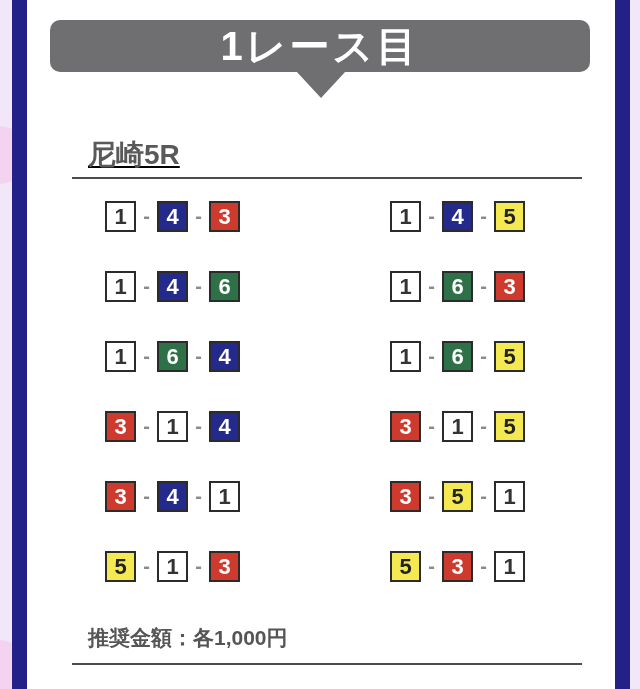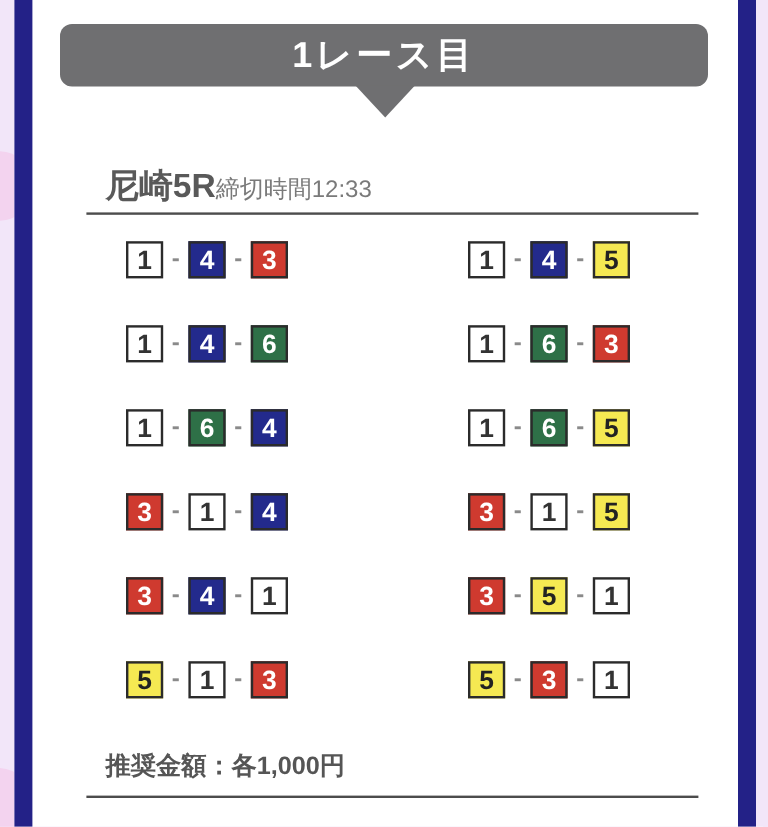--- a/index.html
+++ b/index.html
@@ -16,30 +16,30 @@
   .deco-circle.c2 { width:64px; height:64px; left:-34px; top:640px; }
   .card {
     position:absolute; top:0; left:12px; width:588px; height:689px;
     background:#ffffff; z-index:1;
     border-left:15px solid #232187; border-right:15px solid #232187;
   }
   .banner {
     position:absolute; top:20px; left:23px; width:540px; height:52px;
     background:#6f6f71; border-radius:10px;
     display:flex; align-items:center; justify-content:center;
-    color:#ffffff; font-size:30px; font-weight:bold; letter-spacing:3px;
+    color:#ffffff; font-size:40px; font-weight:bold; letter-spacing:3px;
   }
   .banner-pointer {
     position:absolute; top:71px; left:269px; width:0; height:0;
     border-left:25px solid transparent; border-right:25px solid transparent;
     border-top:27px solid #6f6f71;
   }
   .race-header {
     position:absolute; top:136px; left:61px;
-    display:flex; align-items:baseline; white-space:nowrap;
+    display:flex; align-items:baseline; gap:15px; white-space:nowrap;text-decoration:underline;
   }
   .race-title { font-size:28px; font-weight:bold; color:#595959; }
   .race-deadline { font-size:20px; color:#7a7a7a; }
   .rule { position:absolute; left:45px; width:510px; height:2px; background:#4c4c4c; }
   .rule-top { top:177px; }
   .rule-bottom { top:663px; }
   .combo-column {
     position:absolute; top:201px;
     display:flex; flex-direction:column; gap:39px;
   }
@@ -68,21 +68,20 @@
 
 <div class="card">
 
   <div class="banner">
     <span>1レース目</span>
   </div>
   <div class="banner-pointer"></div>
 
   <div class="race-header">
     <span class="race-title">尼崎5R</span>
-    <span class="race-deadline">締切時間12:33</span>
   </div>
 
   <div class="rule rule-top"></div>
 
   <div class="combo-column combo-left">
       <div class="combo-row">
         <span class="num-box" style="background: rgb(255, 255, 255); color: rgb(51, 51, 51);">1</span>
         <span class="dash">-</span>
         <span class="num-box" style="background: rgb(35, 42, 140); color: rgb(255, 255, 255);">4</span>
         <span class="dash">-</span>

